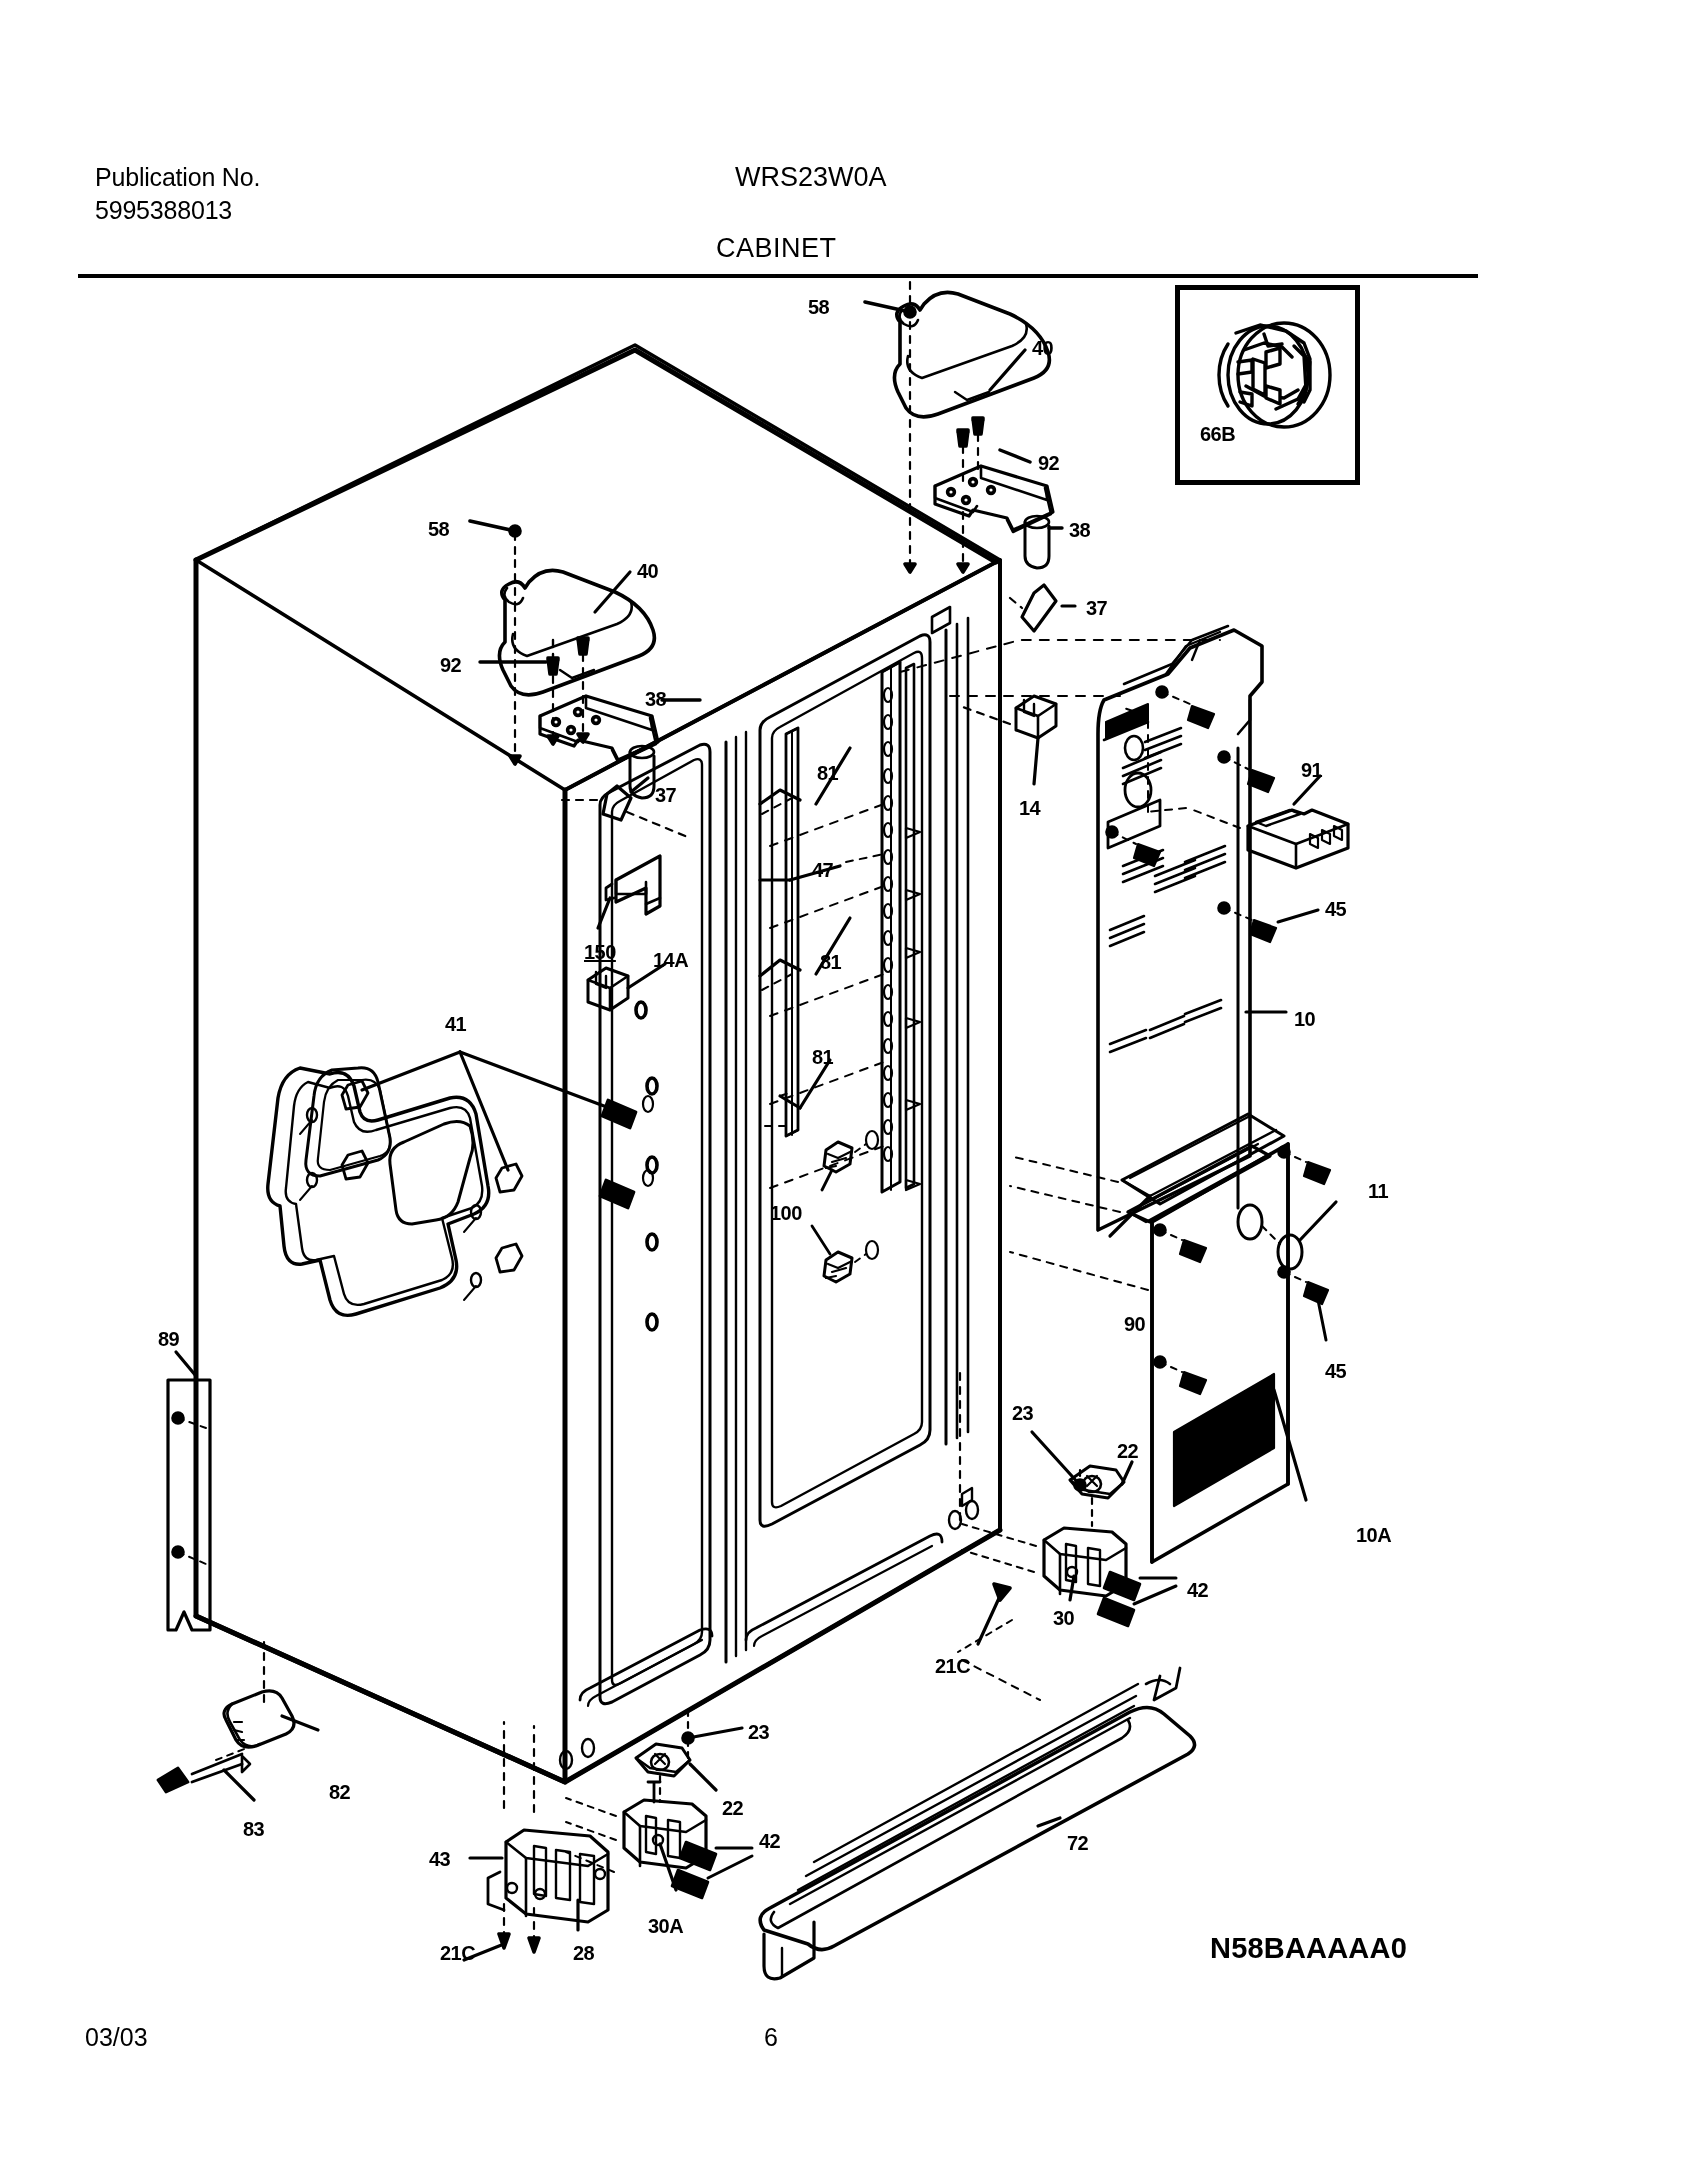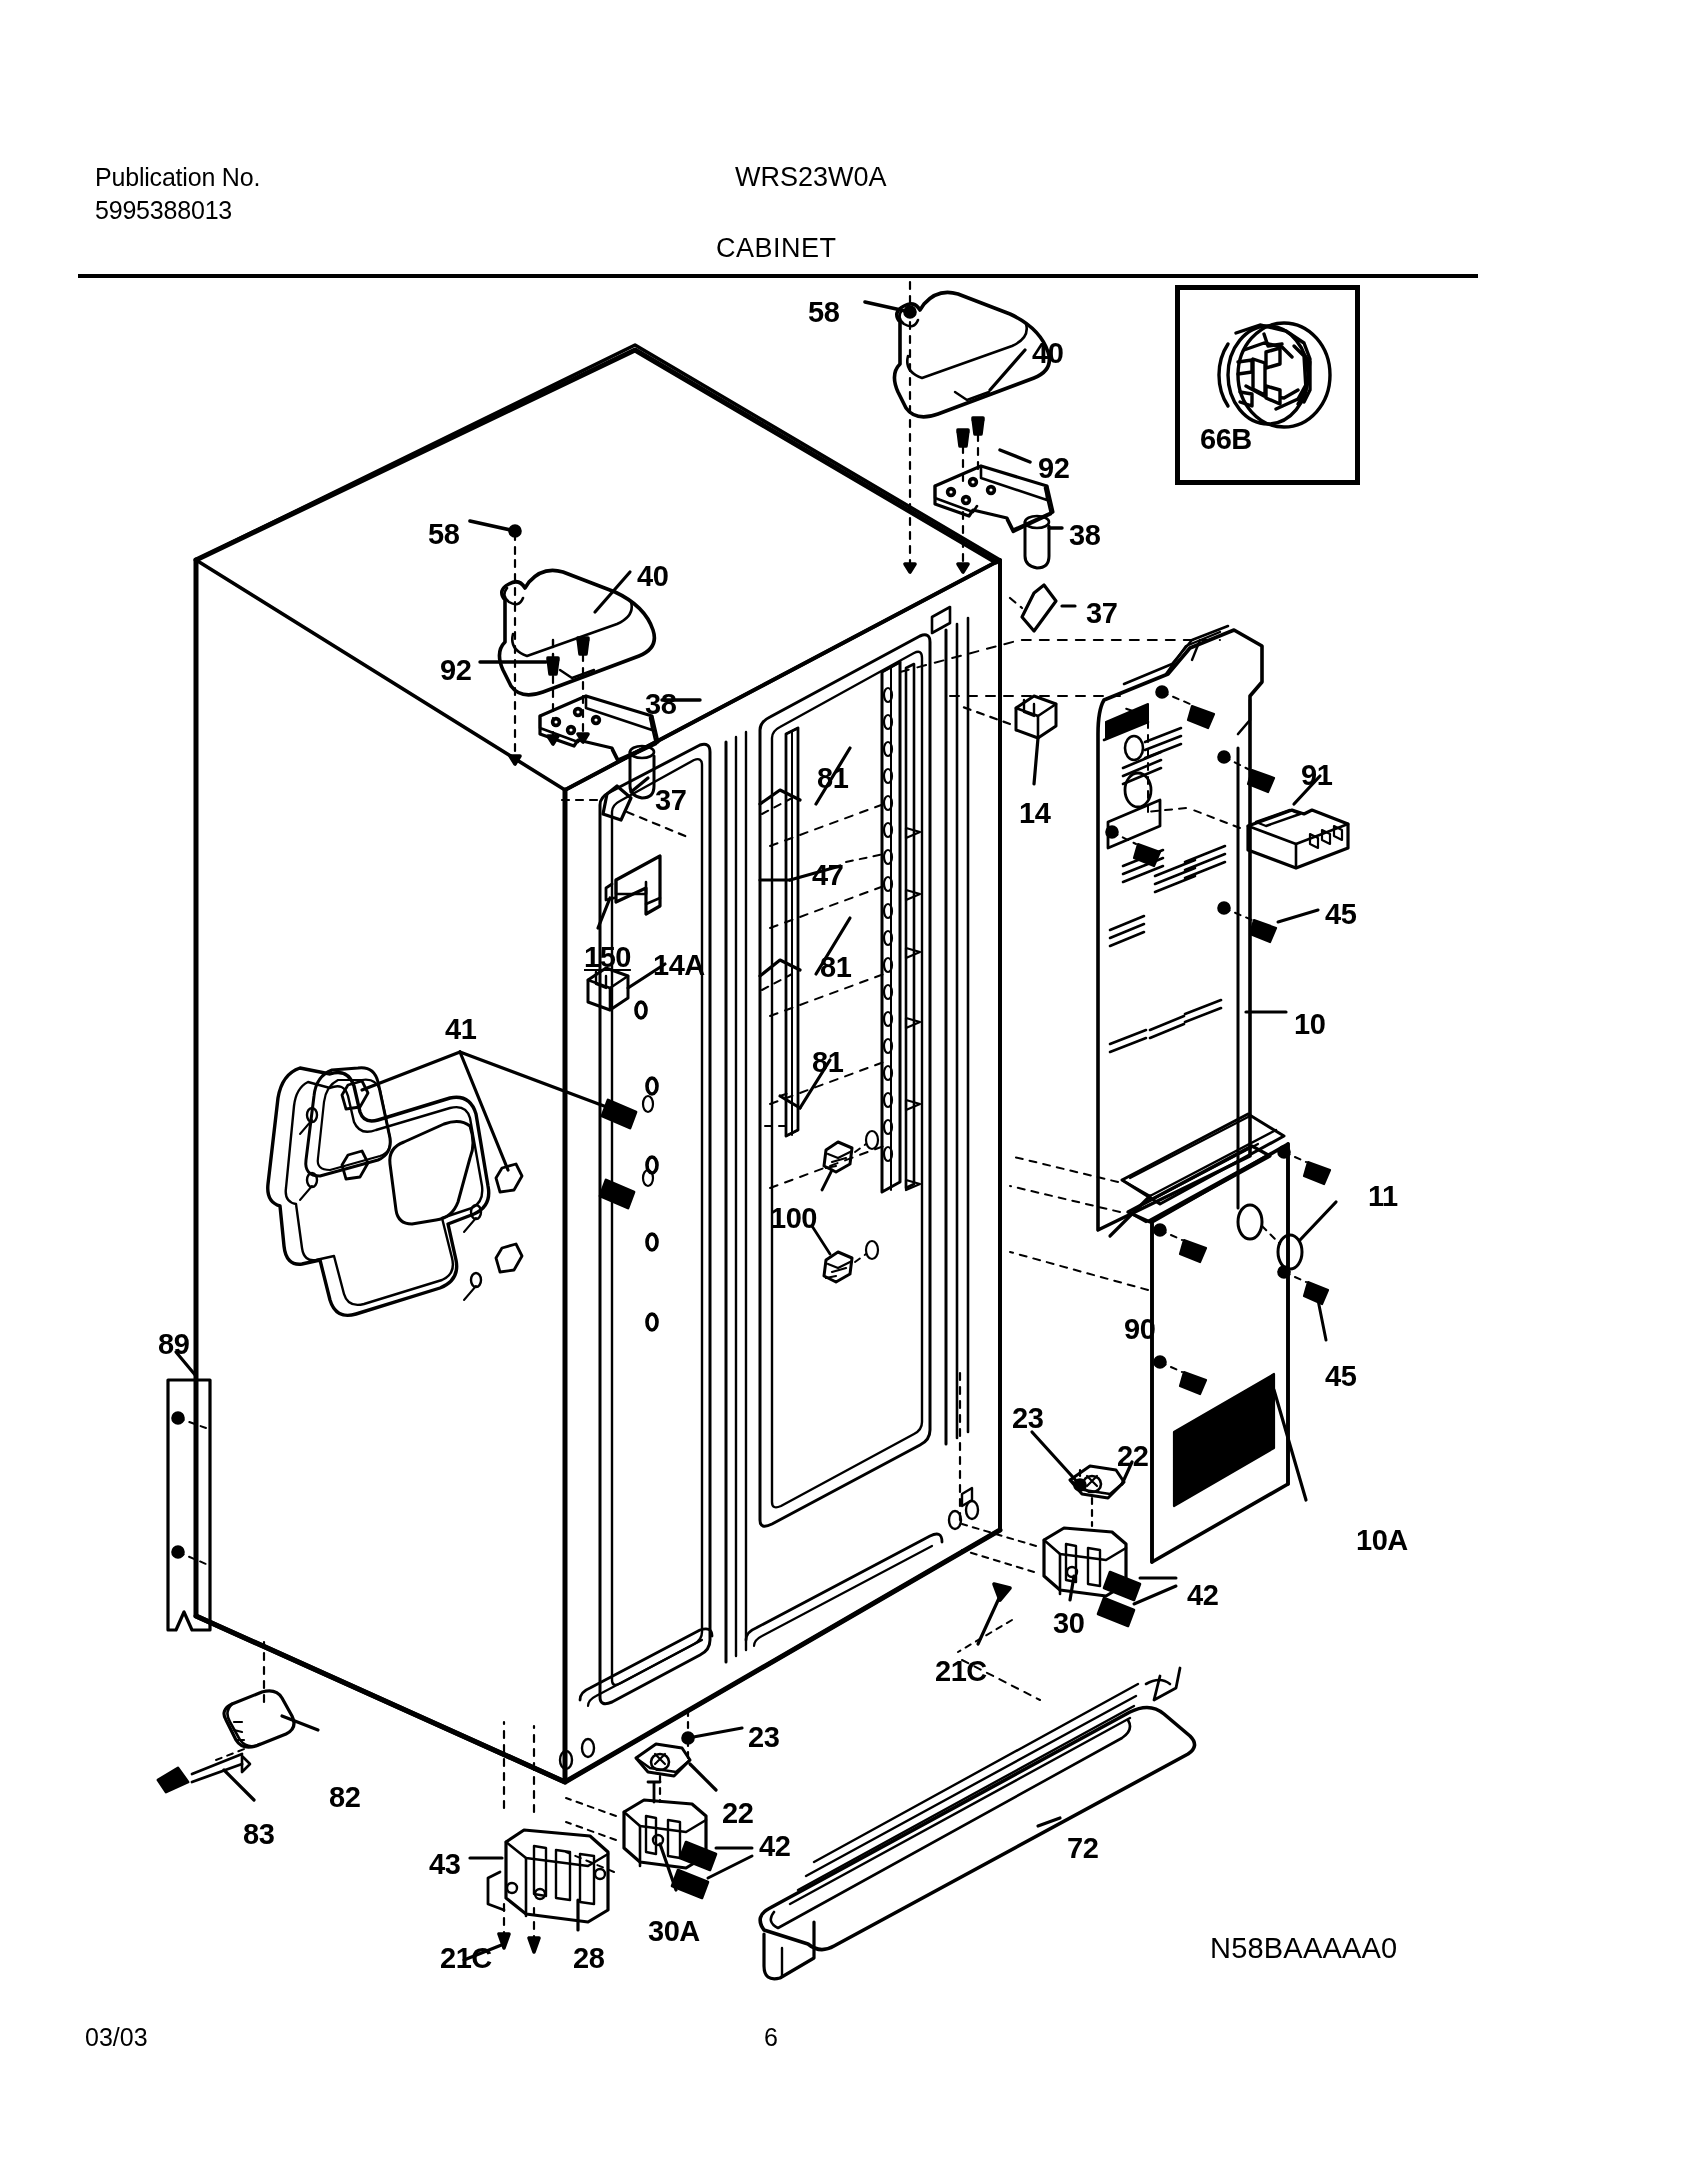--- a/index.html
+++ b/index.html
@@ -2,22 +2,22 @@
 <html><head>
 <meta charset="utf-8">
 <style>
   html,body{margin:0;padding:0;background:#ffffff;}
   body{width:1700px;height:2178px;position:relative;font-family:"Liberation Sans",sans-serif;color:#000;}
   #sheet{position:absolute;inset:0;width:1700px;height:1772px;}
   .t{position:absolute;white-space:nowrap;font-family:"Liberation Sans",sans-serif;}
   .pub{font-size:25px;font-weight:400;letter-spacing:-0.2px;}
   .model{font-size:27px;font-weight:400;}
   .secttitle{font-size:27px;font-weight:400;letter-spacing:0.5px;}
-  .callout{font-size:29px;font-weight:bold;letter-spacing:-0.5px;}
-  .diagcode{font-size:29px;font-weight:normal;letter-spacing:0.2px;}
+  .callout{font-size:20px;font-weight:bold;letter-spacing:-0.5px;}
+  .diagcode{font-size:29px;font-weight:bold;letter-spacing:0.2px;}
   .foot{font-size:25px;font-weight:400;}
   .rule{position:absolute;background:#000;}
   svg{position:absolute;left:0;top:0;overflow:visible;}
 </style>
 </head>
 <body>
 
 <div id="sheet">
 
   <div class="t pub" style="left:95px;top:163px;">Publication No.</div>

